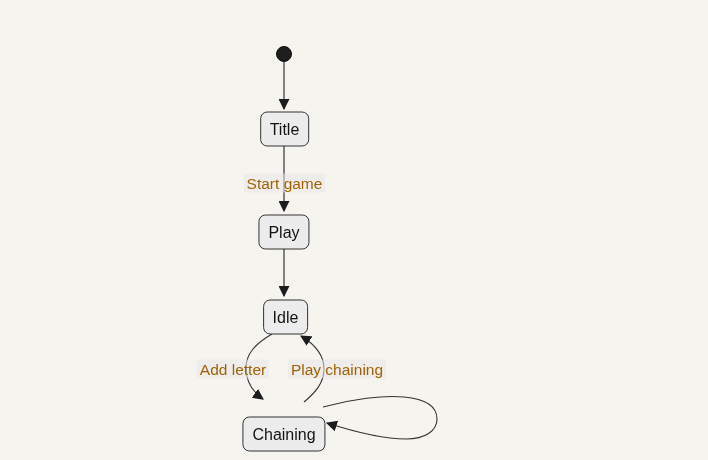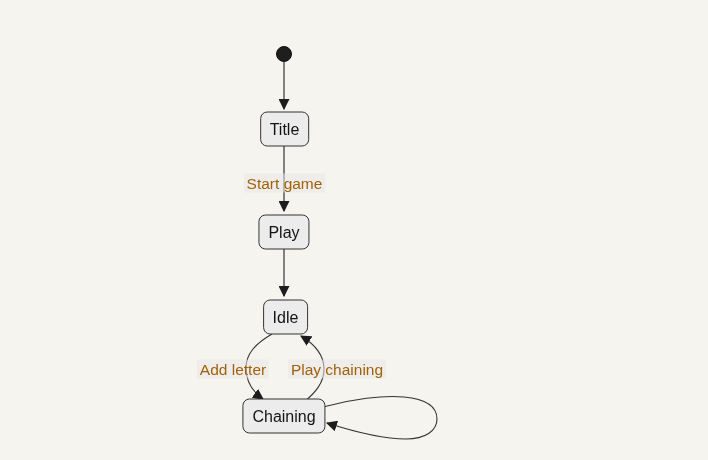--- a/index.html
+++ b/index.html
@@ -72,21 +72,21 @@
 
     <path d="M 323 407 C 352 399 383 395 404 397 C 426 399 437 407 437 419 C 437 431 425 439 406 439 C 383 439 352 431 327 423" fill="none" stroke="#333333" stroke-width="1.1" marker-end="url(#arrowhead)"></path>
   </svg>
 
   <div class="state" style="left:284.5px; top:129px;">Title</div>
 
   <div class="state" style="left:284px; top:231.5px;">Play</div>
 
   <div class="state" style="left:285.5px; top:316.5px;text-align:right;">Idle</div>
 
-  <div class="state" style="left:284px; top:416px;text-align:right;">Chaining</div>
+  <div class="state" style="left:284px; top:434px;text-align:right;">Chaining</div>
 
   <div class="edge-label" style="left:284.5px; top:183px;">Start game</div>
 
   <div class="edge-label" style="left:233px; top:369px;">Add letter</div>
 
   <div class="edge-label" style="left:337px; top:369px;">Play chaining</div>
 
 
 </div>
 

